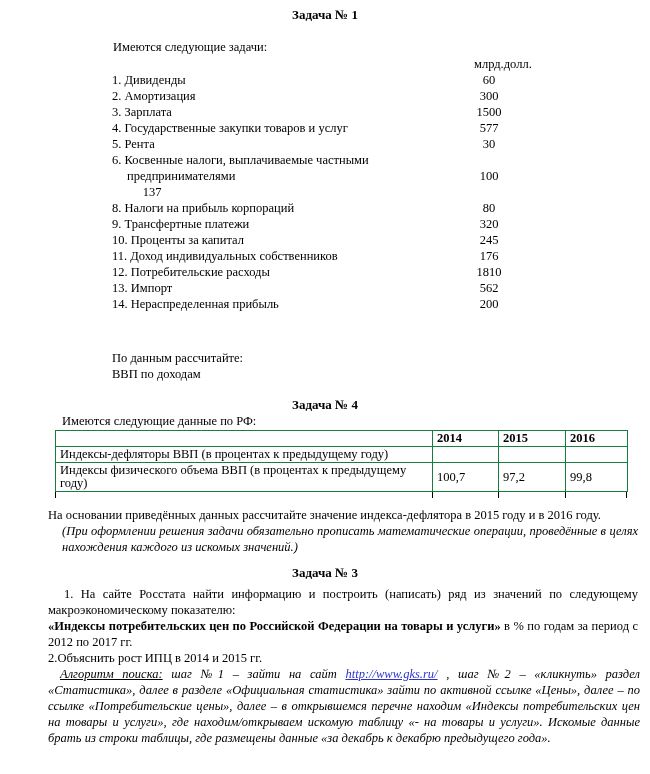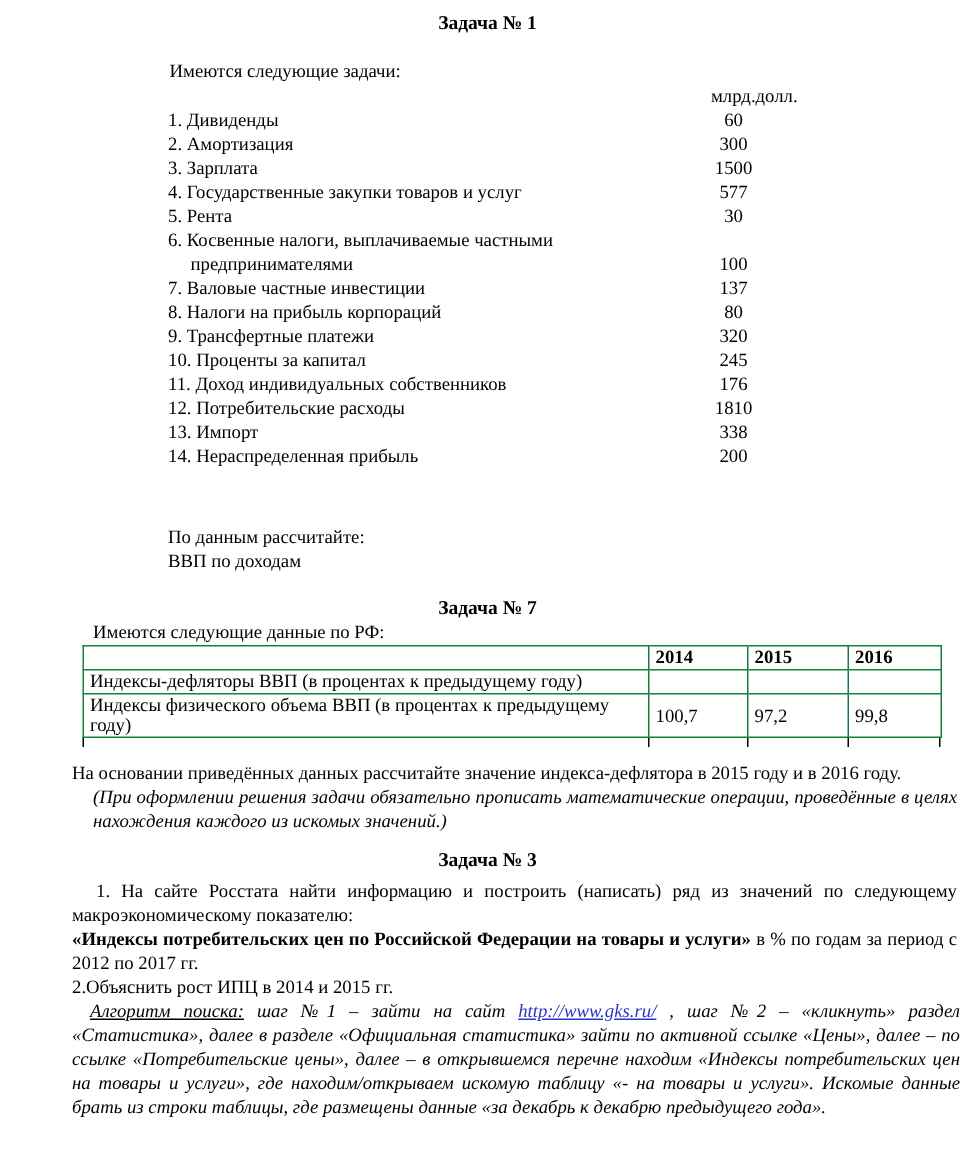--- a/index.html
+++ b/index.html
@@ -67,21 +67,20 @@
       </div>
     <div class="row">
         <span class="lbl">6. Косвенные налоги, выплачиваемые частными</span>
         <span class="val"></span>
       </div>
     <div class="row">
         <span class="lbl lbl-indent">предпринимателями</span>
         <span class="val">100</span>
       </div>
     <div class="row">
-        <span class="lbl">7. Валовые частные инвестиции</span>
         <span class="val">137</span>
       </div>
     <div class="row">
         <span class="lbl">8. Налоги на прибыль корпораций</span>
         <span class="val">80</span>
       </div>
     <div class="row">
         <span class="lbl">9. Трансфертные платежи</span>
         <span class="val">320</span>
       </div>
@@ -92,32 +91,32 @@
     <div class="row">
         <span class="lbl">11. Доход индивидуальных собственников</span>
         <span class="val">176</span>
       </div>
     <div class="row">
         <span class="lbl">12. Потребительские расходы</span>
         <span class="val">1810</span>
       </div>
     <div class="row">
         <span class="lbl">13. Импорт</span>
-        <span class="val">338</span>
+        <span class="val">562</span>
       </div>
     <div class="row">
         <span class="lbl">14. Нераспределенная прибыль</span>
         <span class="val">200</span>
       </div>
   </div>
 
   <p class="calc1">По данным рассчитайте:</p>
   <p class="calc2">ВВП по доходам</p>
 
-  <div class="title t2">Задача № 7</div>
+  <div class="title t2">Задача № 4</div>
   <p class="intro2">Имеются следующие данные по РФ:</p>
 
   <table>
     <colgroup>
         <col class="c0">
         <col class="c1">
         <col class="c2">
         <col class="c3">
       </colgroup>
     <tbody>

